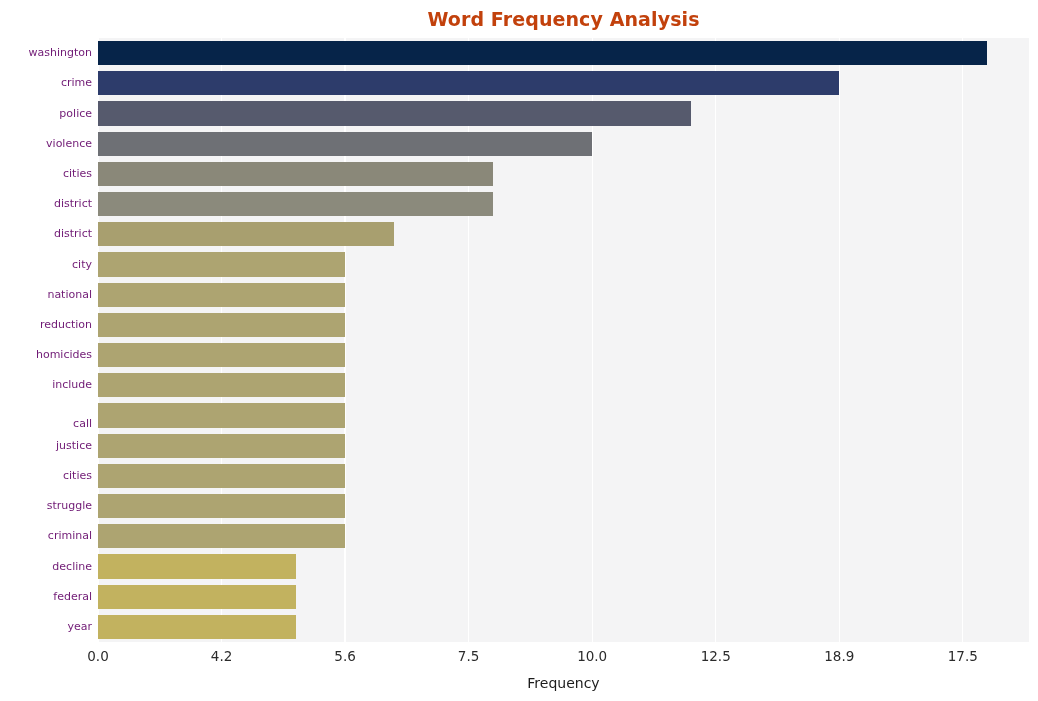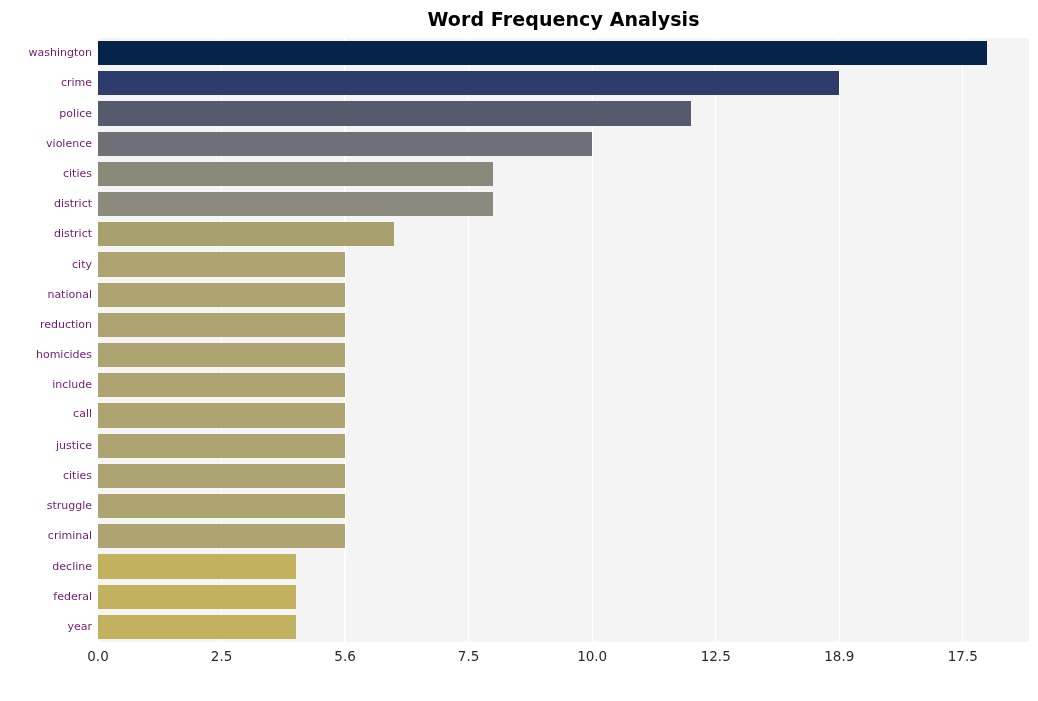--- a/index.html
+++ b/index.html
@@ -24,21 +24,21 @@
 
   
   #chart-title {
     position: absolute;
     left: 98px;
     top: 6px;
     width: 931px;
     text-align: center;
     font-size: 19px;
     font-weight: bold;
-    color: #000000;
+    color: #c2410c;
     letter-spacing: 0.1px;
     line-height: 26px;
     white-space: nowrap;
   }
 
   
   #plot-area {
     position: absolute;
     left: 98px;
     top: 38px;
@@ -214,35 +214,36 @@
       <div class="y-tick" style="top: 68.5px; margin-left: 36px;">police</div>
       <div class="y-tick" style="top: 98.7px;">violence</div>
       <div class="y-tick" style="top: 128.9px;">cities</div>
       <div class="y-tick" style="top: 159.1px;">district</div>
       <div class="y-tick" style="top: 189.3px;">district</div>
       <div class="y-tick" style="top: 219.5px;">city</div>
       <div class="y-tick" style="top: 249.7px;">national</div>
       <div class="y-tick" style="top: 279.9px;">reduction</div>
       <div class="y-tick" style="top: 310.1px;">homicides</div>
       <div class="y-tick" style="top: 340.3px;">include</div>
-      <div class="y-tick" style="top: 369px; text-align: right;">call</div>
+      <div class="y-tick" style="top: 379px; text-align: right;">call</div>
       <div class="y-tick" style="top: 400.7px;">justice</div>
       <div class="y-tick" style="top: 430.9px;">cities</div>
       <div class="y-tick" style="top: 461.1px;">struggle</div>
       <div class="y-tick" style="top: 491.3px;">criminal</div>
       <div class="y-tick" style="top: 521.5px; margin-left: 37px;">decline</div>
       <div class="y-tick" style="top: 551.7px;">federal</div>
       <div class="y-tick" style="top: 581.9px;">year</div>
     </div>
 
   <div id="x-tick-labels">
       <div class="x-tick" style="left: 0px;">0.0</div>
-      <div class="x-tick" style="left: 123.54px;">2.5</div>
+      <div class="x-tick" style="left: 123.54px;">4.2</div>
       <div class="x-tick" style="left: 247.081px;">5.6</div>
       <div class="x-tick" style="left: 370.621px;">7.5</div>
       <div class="x-tick" style="left: 494.161px; text-align: right;">10.0</div>
       <div class="x-tick" style="left: 617.702px;">12.5</div>
       <div class="x-tick" style="left: 741.242px;">18.9</div>
       <div class="x-tick" style="left: 864.782px;">17.5</div>
     </div>
 
+  <div id="x-axis-label">Frequency</div>
 
 </div>
 
 </body></html>

